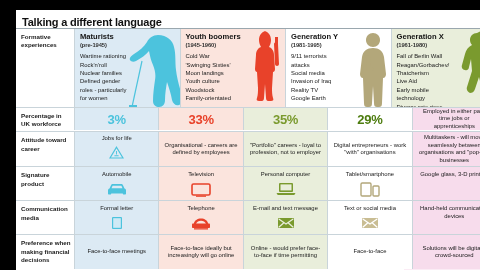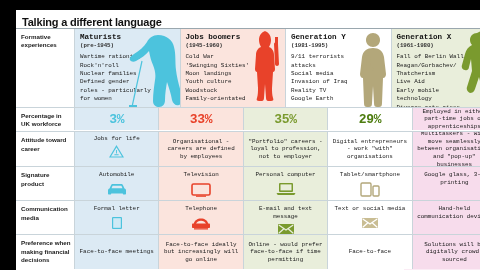--- a/index.html
+++ b/index.html
@@ -38,21 +38,21 @@
   .row.first { border-top: 1px solid #9aa7ae; }
 
   .cell { position: relative; overflow: hidden; }
   .cell.lbl {
     width: 58px; flex: 0 0 58px;
     background: #fff;
     padding: 4px 3px 3px 5px;
     font-size: 6.2px; font-weight: bold; color: #1a1a1a;
     line-height: 1.32;
   }
-  .cell.col { flex: 1 1 0; padding: 3px 4px; font-family: Liberation Mono, monospace; }
+  .cell.col { flex: 1 1 0; padding: 3px 4px; }
 
   
   .c-mat { background: #dceaf4; }
   .c-bb  { background: #fbe4dd; }
   .c-gx  { background: #e9eedb; }
   .c-gy  { background: #ffffff; }
   .c-gz  { background: #f7dcec; }
 
   .vsep { border-left: 1px solid #c9d4da; }
 
@@ -117,21 +117,21 @@
             <div>for women</div>
           </div>
           <svg class="silhouette" style="right:-2px;top:2px;" width="54" height="82" viewBox="0 0 54 82">
             <path fill="#4cc3dd" d="M30 4c-5 0-9 3-11 7-3 5-8 9-13 12-3 2-5 4-4 6 1 2 4 2 6 1 5-3 10-6 13-10 1 5 2 10 4 14 2 5 3 10 2 15-1 7-2 14-2 21 0 4 3 6 6 6 4 0 6-3 6-7 0-6 1-12 2-18 2 6 4 12 5 18 1 4 4 6 7 5 3-1 4-4 3-8-2-9-5-18-6-27-1-8 0-16-2-23-1-6-7-12-16-12z"></path>
             <path fill="none" stroke="#4cc3dd" stroke-width="1.2" d="M14 30 L4 76"></path>
             <path fill="#4cc3dd" d="M1 74h8v3H1z"></path>
           </svg>
         </div>
 
         <div class="cell col c-bb vsep">
-          <div class="gen-name">Jobs boomers</div>
+          <div class="gen-name">Youth boomers</div>
           <div class="gen-years">(1945-1960)</div>
           <div class="gen-list">
             <div>Cold War</div>
             <div>'Swinging Sixties'</div>
             <div>Moon landings</div>
             <div>Youth culture</div>
             <div>Woodstock</div>
             <div>Family-orientated</div>
           </div>
           <svg class="silhouette" style="right:0px;top:0px;" width="34" height="80" viewBox="0 0 34 80">

